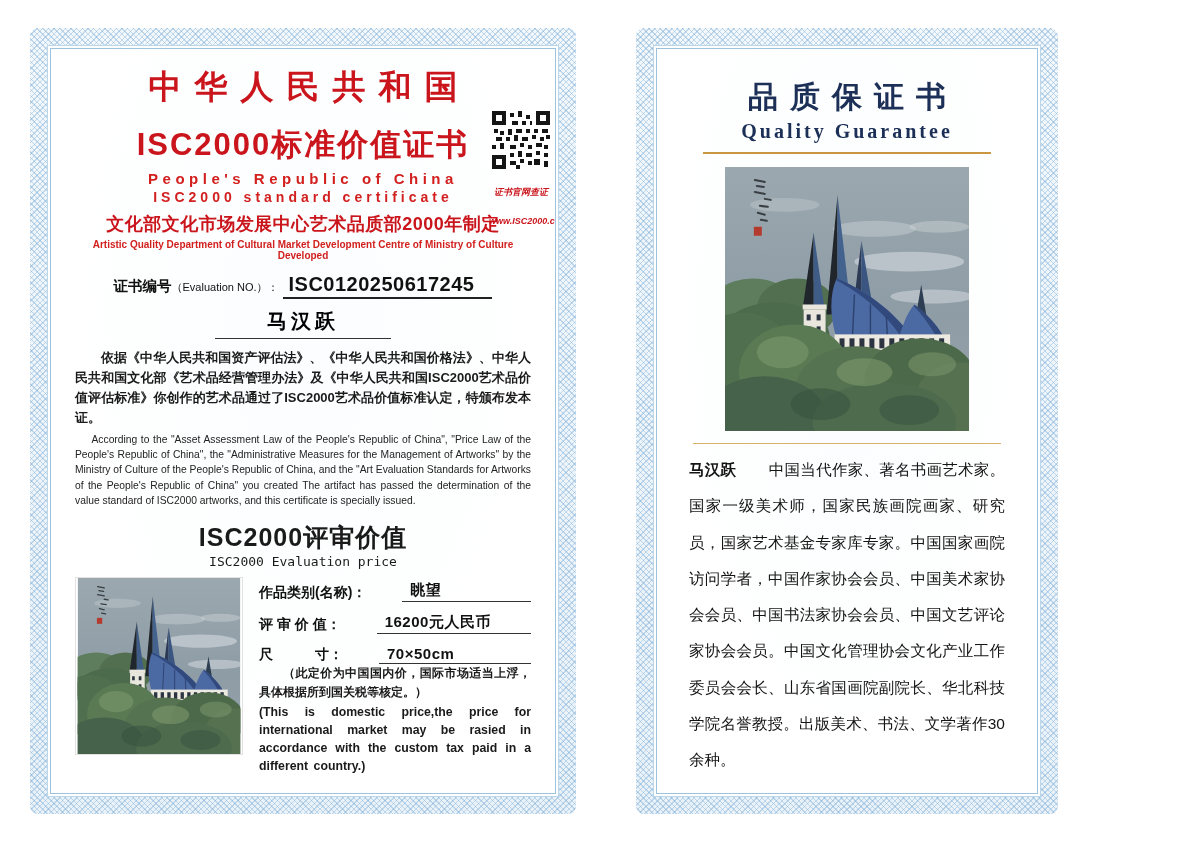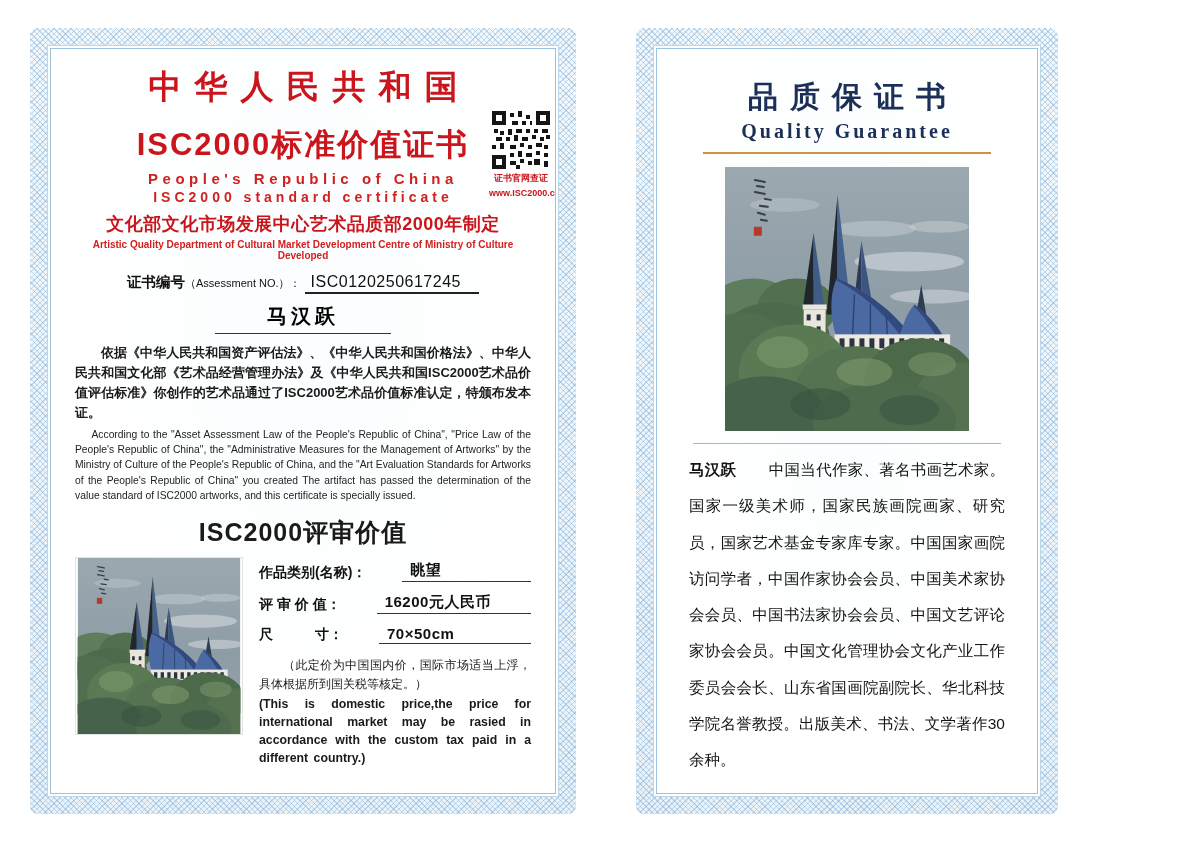--- a/index.html
+++ b/index.html
@@ -26,47 +26,47 @@
   .pl-content { position:relative; width:100%; height:100%; padding:12px 24px; }
   .pr-content { position:relative; width:100%; height:100%; padding:20px 26px; }
 
   
   .t-cn1 { text-align:center; color:#c9151b; font-weight:bold; font-size:33px; letter-spacing:13px; text-indent:13px; margin-top:4px; }
   .t-cn2 { text-align:center; color:#c9151b; font-weight:bold; font-size:31px; letter-spacing:2px; margin-top:14px; }
   .t-en1 { text-align:center; color:#d2201f; font-weight:bold; font-size:15px; letter-spacing:4.5px; margin-top:4px; }
   .t-en2 { text-align:center; color:#d2201f; font-weight:bold; font-size:14px; letter-spacing:4px; margin-top:2px; }
   .qr-box { position:absolute; right:2px; top:62px; width:64px; text-align:center; }
   .qr-box svg { display:block; margin:0 auto; }
-  .qr-cap { color:#c9151b; font-size:9px; font-weight:bold; line-height:1.25; margin-top:4px; white-space:nowrap; }
+  .qr-cap { color:#c9151b; font-size:9px; font-weight:bold; line-height:1.25; margin-top:18px; white-space:nowrap;font-style:italic; }
   .banner-cn { text-align:center; color:#c9151b; font-weight:bold; font-size:18px; letter-spacing:.5px; margin-top:7px; }
   .banner-en { text-align:center; color:#d2201f; font-weight:bold; font-size:10px; margin-top:3px; }
 
   .cert-row { text-align:center; margin-top:12px; font-size:14.5px; color:#111; }
   .cert-label { font-weight:bold; }
   .cert-label .latin { font-size:11px; font-weight:normal; }
-  .cert-value { display:inline-block; font-weight:normal; font-size:16px; border-bottom:2px solid #222; padding:0 18px 1px 6px; letter-spacing:.5px; }
+  .cert-value { display:inline-block; font-weight:bold; font-size:20px; border-bottom:2px solid #222; padding:0 18px 1px 6px; letter-spacing:.5px; }
 
   .artist-name { text-align:center; margin-top:9px; }
   .artist-name span { display:inline-block; font-size:20px; font-weight:bold; letter-spacing:4px; border-bottom:1.5px solid #333; padding:0 52px 3px; }
 
   .body-cn { margin-top:9px; font-size:13px; font-weight:600; line-height:1.55; text-align:justify; text-indent:2em; color:#1a1a1a; }
   .body-en { margin-top:3px; font-size:10.3px; line-height:1.5; text-align:justify; text-indent:1.6em; color:#222; }
 
   .sec-title-cn { text-align:center; font-size:25px; font-weight:bold; color:#1a1a1a; margin-top:12px; letter-spacing:1px; }
   .sec-title-en { text-align:center; font-size:13px; font-family:"DejaVu Sans Mono", monospace; color:#1a1a1a; margin-top:0; }
 
   .detail-zone { display:flex; margin-top:8px; }
   .thumb-art { width:168px; height:178px; flex:0 0 168px; border:1px solid #e2e2e2; background:#fff; }
   .thumb-art svg { display:block; width:100%; height:100%; }
   .detail-col { flex:1; padding-left:16px; padding-top:2px; }
   .field-row { display:flex; align-items:flex-end; margin-top:11px;gap:36px; }
   .field-row:first-child { margin-top:2px; }
   .field-label { white-space:nowrap; font-size:14px; font-weight:bold; color:#111; }
   .field-value { flex:1; border-bottom:1.5px solid #333; font-size:15px; font-weight:bold; color:#111; padding:0 0 1px 8px; letter-spacing:.5px; }
-  .note-cn { margin-top:12px; font-size:12px; font-weight:normal; line-height:1.6; color:#1a1a1a; text-indent:2em; text-align:justify; }
+  .note-cn { font-size:12px; font-weight:bold; line-height:1.6; color:#1a1a1a; text-indent:2em; text-align:justify; }
   .note-en { margin-top:2px; font-size:12.3px; font-weight:bold; line-height:1.45; color:#1a1a1a; text-align:justify; word-spacing:2px; }
 
   
   .r-title-cn { text-align:center; color:#1c2f57; font-weight:bold; font-size:30px; letter-spacing:12px; text-indent:12px; margin-top:8px; }
   .r-title-en { text-align:center; color:#1c2f57; font-weight:bold; font-size:20px; letter-spacing:3px; font-family:"Liberation Serif", serif; margin-top:2px; }
   .gold-line-1 { width:88%; height:2px; background:#c9973f; margin:9px auto 0; }
   .gold-line-2 { width:94%; height:1px; background:#d8b06a; margin:12px auto 0; }
   .main-art { width:246px; height:264px; margin:13px auto 0; background:#fff; }
   .main-art svg { display:block; width:100%; height:100%; }
   .bio { margin:8px 6px 0; font-size:15.5px; line-height:2.34; text-align:justify; color:#141414; }
@@ -214,32 +214,33 @@
           </g>
         </svg>
         <div class="qr-cap">证书官网查证</div>
         <div class="qr-cap">www.ISC2000.cn</div>
       </div>
 
       <div class="banner-cn">文化部文化市场发展中心艺术品质部2000年制定</div>
       <div class="banner-en">Artistic Quality Department of Cultural Market Development Centre of Ministry of Culture Developed</div>
 
       <div class="cert-row">
-        <span class="cert-label"><span>证书编号</span><span class="latin">（Assessment NO.）：</span></span>
+        <span class="cert-label"><span>证书编号</span><span class="latin">（Evaluation NO.）：</span></span>
         <span class="cert-value">ISC0120250617245</span>
       </div>
 
       <div class="artist-name">
         <span>马汉跃</span>
       </div>
 
       <div class="body-cn">依据《中华人民共和国资产评估法》、《中华人民共和国价格法》、中华人民共和国文化部《艺术品经营管理办法》及《中华人民共和国ISC2000艺术品价值评估标准》你创作的艺术品通过了ISC2000艺术品价值标准认定，特颁布发本证。</div>
       <div class="body-en">According to the "Asset Assessment Law of the People's Republic of China", "Price Law of the People's Republic of China", the "Administrative Measures for the Management of Artworks" by the Ministry of Culture of the People's Republic of China, and the "Art Evaluation Standards for Artworks of the People's Republic of China" you created The artifact has passed the determination of the value standard of ISC2000 artworks, and this certificate is specially issued.</div>
 
       <div class="sec-title-cn">ISC2000评审价值</div>
+      <div class="sec-title-en">ISC2000 Evaluation price</div>
 
       <div class="detail-zone">
         <div class="thumb-art">
           <svg viewBox="0 0 245 265">
               <use href="#art"></use>
             </svg>
         </div>
         <div class="detail-col">
           <div class="field-row">
             <span class="field-label">作品类别(名称)：</span>

